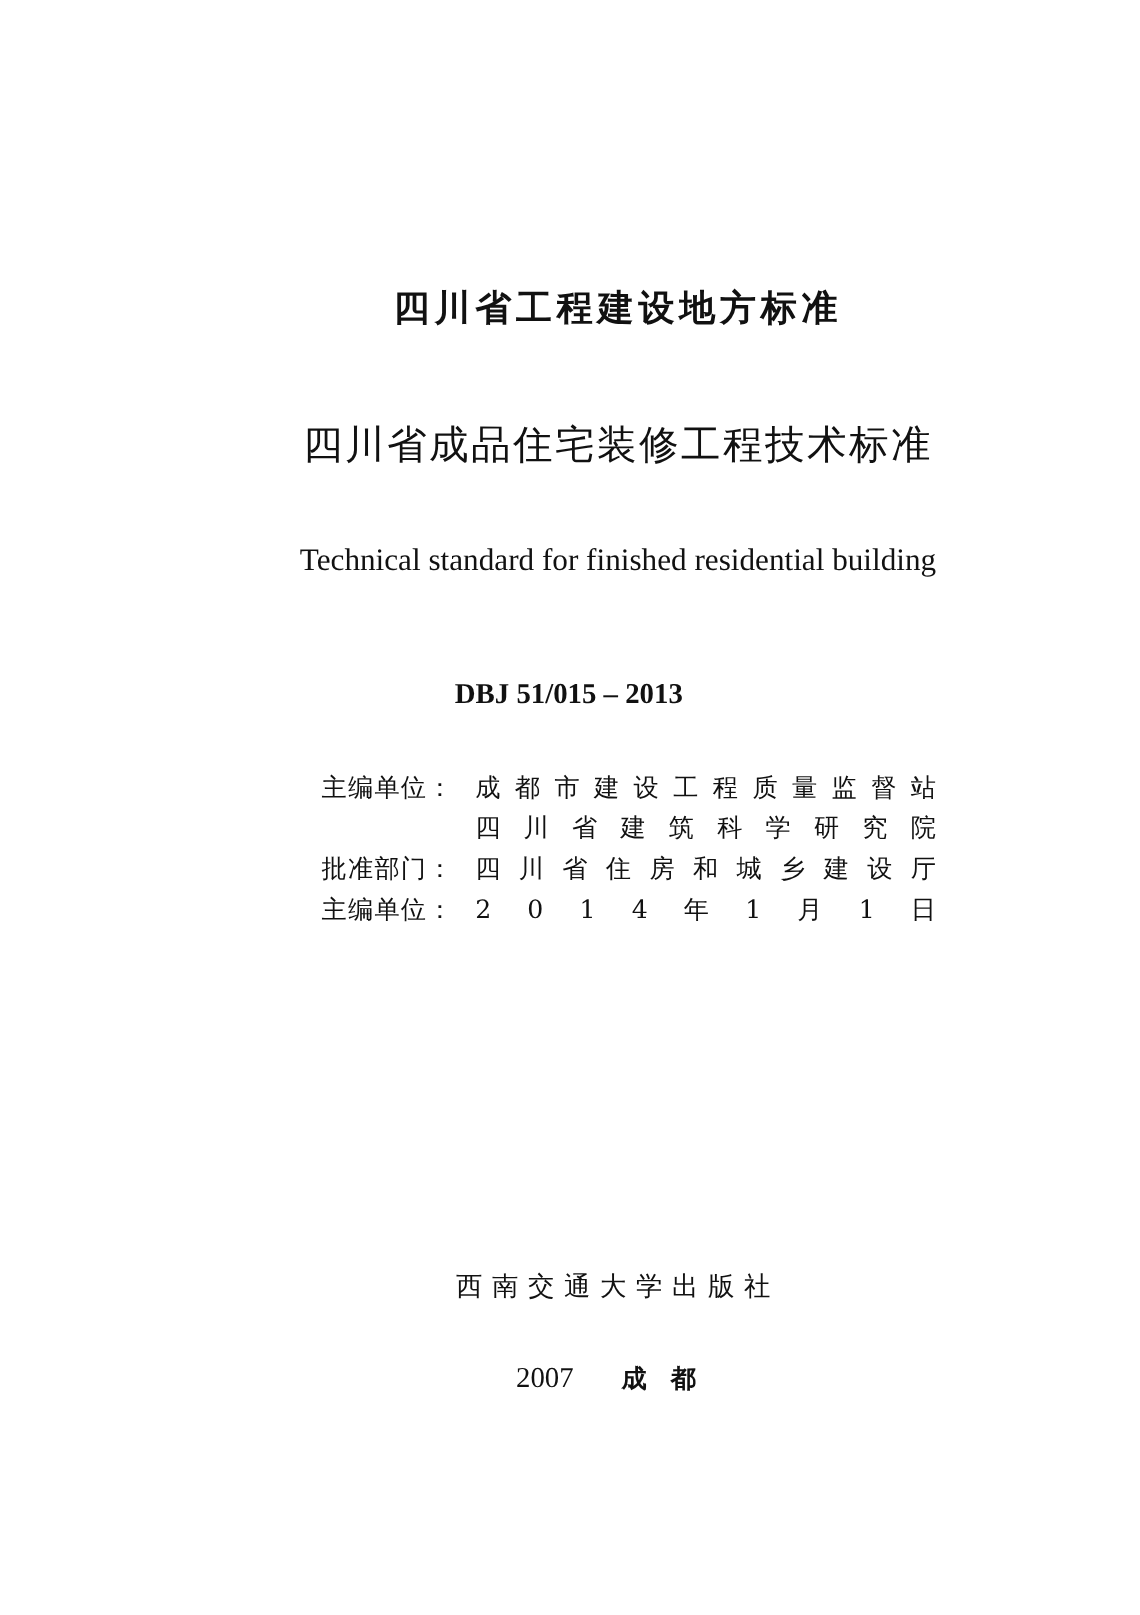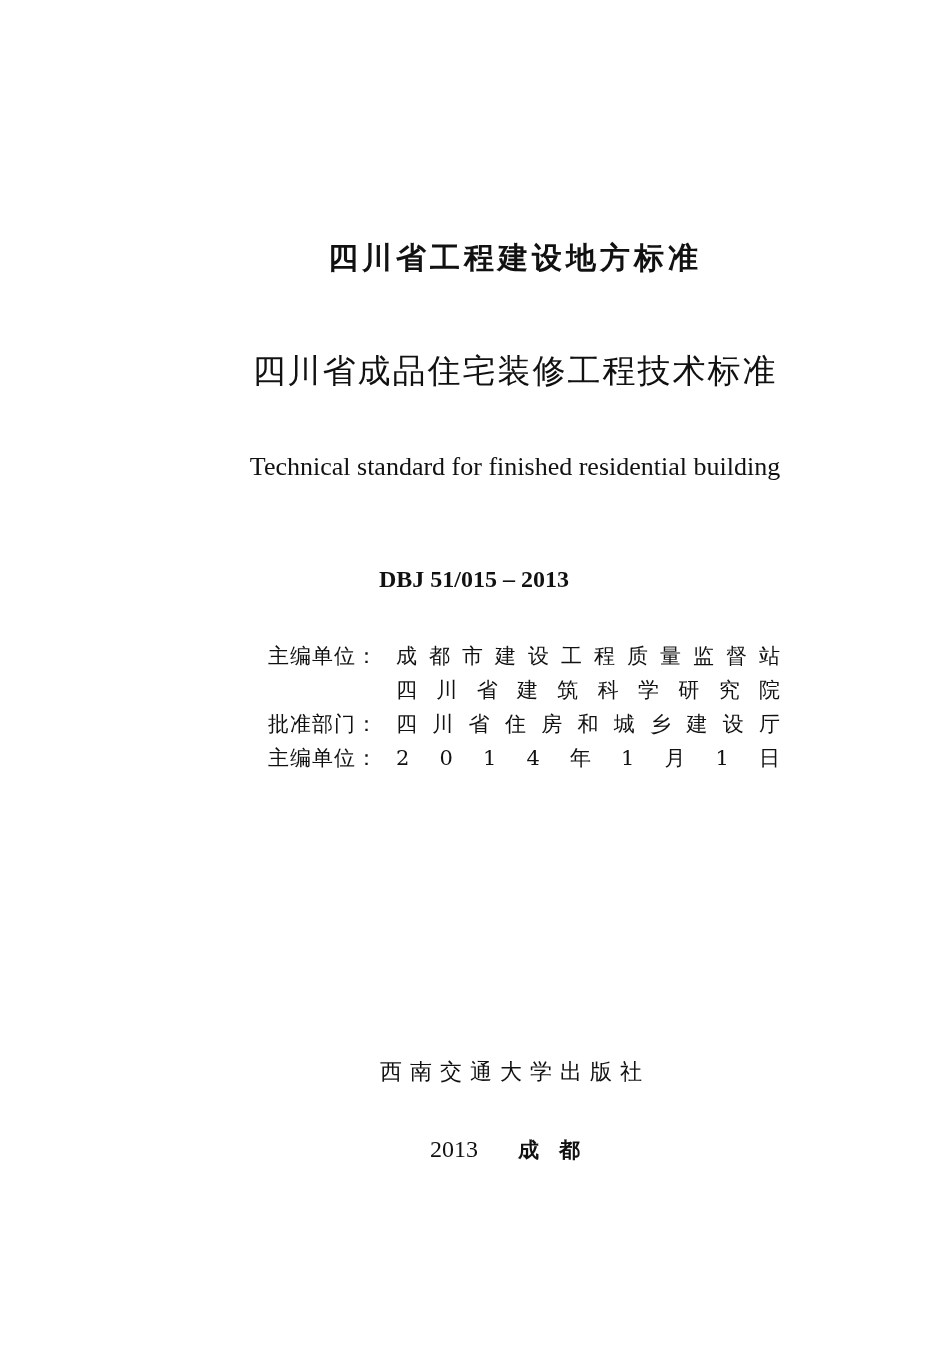--- a/index.html
+++ b/index.html
@@ -104,14 +104,14 @@
   <span>4</span>
   <span>年</span>
   <span>1</span>
   <span>月</span>
   <span>1</span>
   <span>日</span>
 </div>
 
 <div class="abs publisher">西南交通大学出版社</div>
 <div class="abs place">
-  <span class="year">2013</span><span class="city">成都</span>
+  <span class="year">2007</span><span class="city">成都</span>
 </div>
 
 </body></html>

